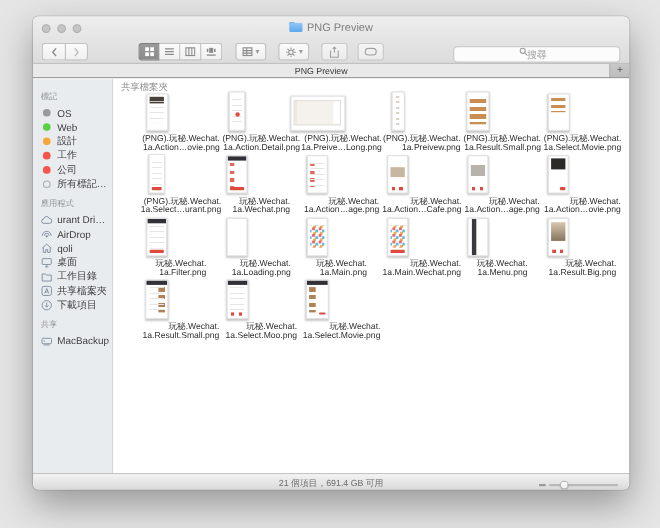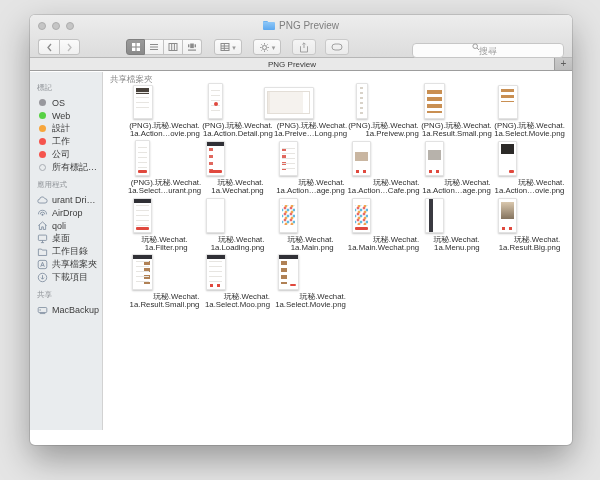--- a/index.html
+++ b/index.html
@@ -575,14 +575,23 @@
             </div>
             <div class="fname">
               <div>玩秘.Wechat.</div>
               <div>1a.Select.Movie.png</div>
             </div>
           </div>
         </div>
     </div>
   </div>
 
+  <div class="statusbar">
+    <div class="status-text">21 個項目，691.4 GB 可用</div>
+    <div class="sizer">
+      <span class="minus"></span>
+      <span class="track">
+        <span class="knob"></span>
+      </span>
+    </div>
+  </div>
 
 </div>
 
 </body></html>

